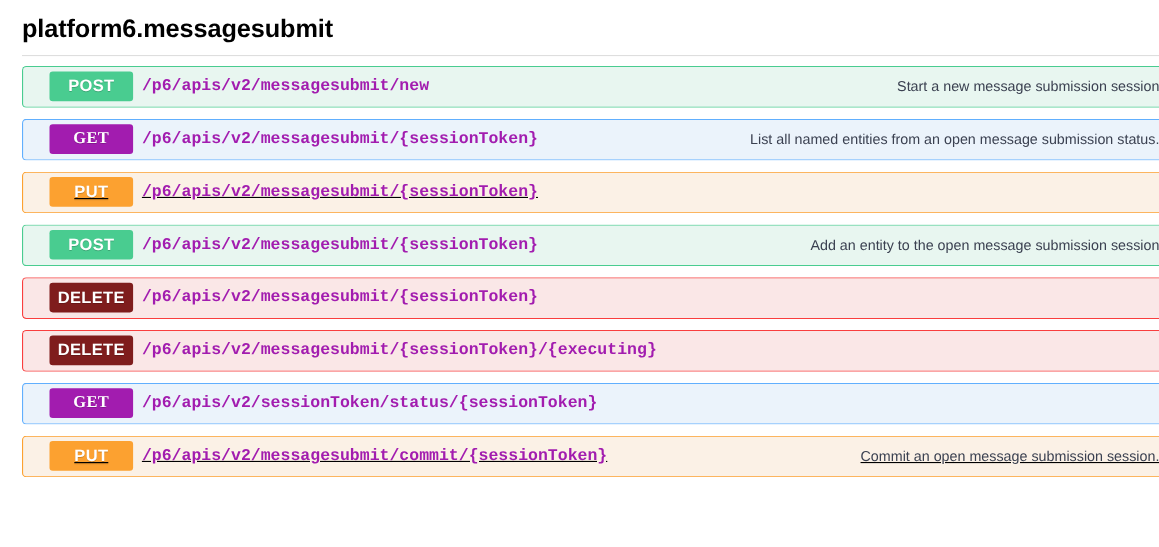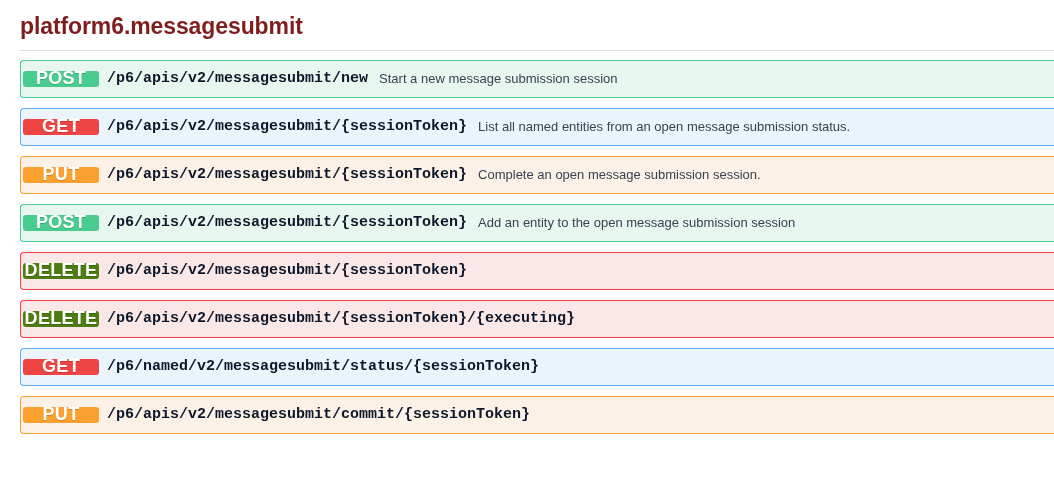--- a/index.html
+++ b/index.html
@@ -22,21 +22,21 @@
     box-sizing: border-box;
   }
 
   
   .tag-header {
     padding: 13px 0 9px 20px;
   }
   .tag-title {
     font-size: 23px;
     font-weight: bold;
-    color: #7f1d1d;
+    color: #000000;
     letter-spacing: -0.1px;
     line-height: 1.2;
   }
   .tag-divider {
     height: 1px;
     background: #dedede;
     margin: 0 0 0 20px;
   }
 
   
@@ -56,62 +56,63 @@
     border-style: solid;
     border-width: 1px;
     border-right: none;
     cursor: pointer;
   }
   .op-row:first-child { margin-top: 9px; }
 
   .op-method {
     flex: 0 0 auto;
     width: 76px;
-    height: 16px;
-    margin-left: 2px;
+    height: 27px;
+    margin-left: 24px;
     border-radius: 3px;
     color: #ffffff;
-    font-size: 18px;
+    font-size: 15px;
     font-weight: bold;
     letter-spacing: 0.3px;
     display: flex;
     align-items: center;
     justify-content: center;
     text-shadow: 0 1px 0 rgba(0,0,0,0.18);
     box-sizing: border-box;
   }
 
   .op-path {
     flex: 0 0 auto;
     margin-left: 8px;
     font-family: "Liberation Mono", monospace;
     font-size: 15px;
     font-weight: bold;
-    color: #0f172a;
+    color: #a21caf;
     white-space: nowrap;
   }
 
   .op-desc {
     flex: 1 1 auto;
     margin-left: 11px;
     font-size: 13px;
     color: #3b4151;
     white-space: nowrap;
     overflow: hidden;
+    text-align: right;
   }
 
   
-  .m-get    { background: #ef4444; }
+  .m-get    { background: #a21caf; font-family: Liberation Serif, serif; }
   .m-post   { background: #49cc90; }
   .m-put    { background: #fca130; }
-  .m-delete { background: #4d7c0f; }
+  .m-delete { background: #7f1d1d; }
 
   .r-get    { background: #ebf3fb; border-color: #61affe; }
   .r-post   { background: #e8f6f0; border-color: #49cc90; }
-  .r-put    { background: #fbf1e6; border-color: #fca130; }
+  .r-put    { background: #fbf1e6; border-color: #fca130; text-decoration: underline; }
   .r-delete { background: #fae7e7; border-color: #f93e3e; }
 </style>
 </head>
 <body>
 
 <div class="page">
 
   <div class="tag-header">
     <div class="tag-title">platform6.messagesubmit</div>
   </div>
@@ -124,38 +125,38 @@
         <span class="op-desc">Start a new message submission session</span>
       </li>
       <li class="op-row r-get">
         <span class="op-method m-get">GET</span>
         <span class="op-path">/p6/apis/v2/messagesubmit/{sessionToken}</span>
         <span class="op-desc">List all named entities from an open message submission status.</span>
       </li>
       <li class="op-row r-put">
         <span class="op-method m-put">PUT</span>
         <span class="op-path">/p6/apis/v2/messagesubmit/{sessionToken}</span>
-        <span class="op-desc">Complete an open message submission session.</span>
       </li>
       <li class="op-row r-post">
         <span class="op-method m-post">POST</span>
         <span class="op-path">/p6/apis/v2/messagesubmit/{sessionToken}</span>
         <span class="op-desc">Add an entity to the open message submission session</span>
       </li>
       <li class="op-row r-delete">
         <span class="op-method m-delete">DELETE</span>
         <span class="op-path">/p6/apis/v2/messagesubmit/{sessionToken}</span>
       </li>
       <li class="op-row r-delete">
         <span class="op-method m-delete">DELETE</span>
         <span class="op-path">/p6/apis/v2/messagesubmit/{sessionToken}/{executing}</span>
       </li>
       <li class="op-row r-get">
         <span class="op-method m-get">GET</span>
-        <span class="op-path">/p6/named/v2/messagesubmit/status/{sessionToken}</span>
+        <span class="op-path">/p6/apis/v2/sessionToken/status/{sessionToken}</span>
       </li>
       <li class="op-row r-put">
         <span class="op-method m-put">PUT</span>
         <span class="op-path">/p6/apis/v2/messagesubmit/commit/{sessionToken}</span>
+        <span class="op-desc">Commit an open message submission session.</span>
       </li>
     </ul>
 
 </div>
 
 </body></html>

